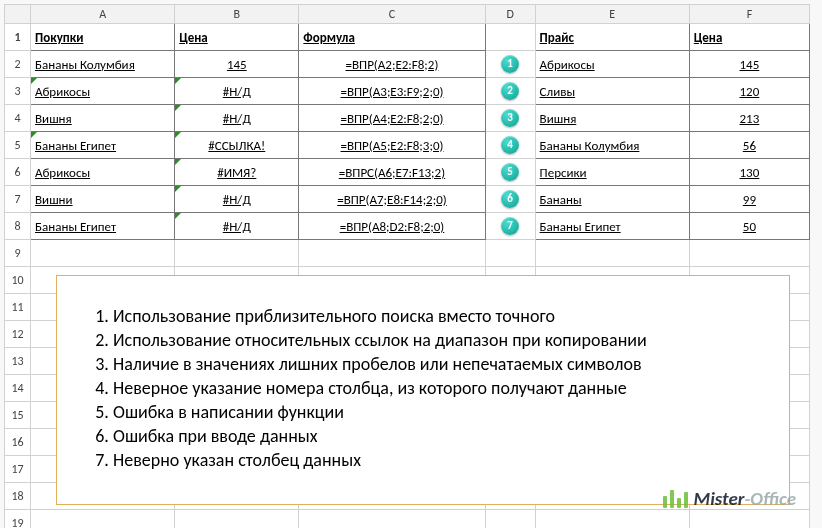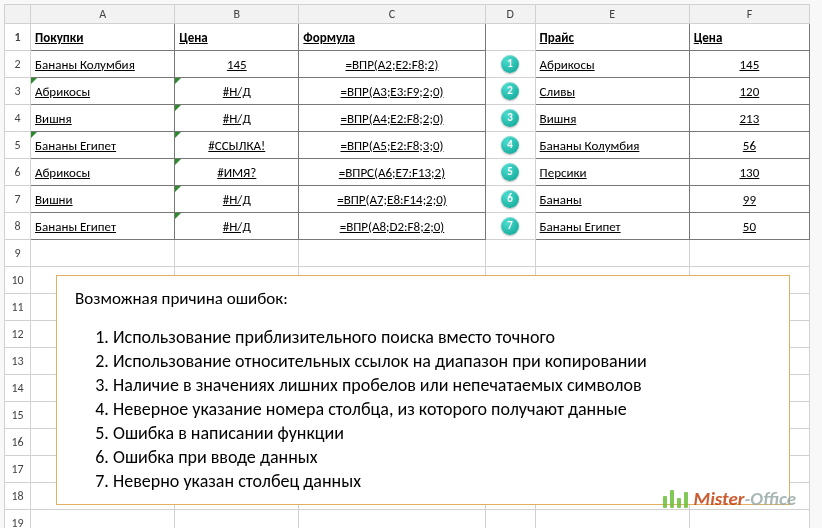--- a/index.html
+++ b/index.html
@@ -111,21 +111,21 @@
   .bars span:nth-child(1){height:12px}
   .bars span:nth-child(2){height:18px}
   .bars span:nth-child(3){height:10px}
   .bars span:nth-child(4){height:16px}
   .logo-txt {
     font-size: 19px;
     font-weight: 600;
     font-style: italic;
     color: #9aa;
   }
-  .logo-txt b { color: #c2410c; }
+  .logo-txt b { color: #0f172a; }
 </style>
 </head>
 <body>
 
 <table class="sheet">
   <tbody>
       <tr>
     <th class="corner"></th>
     <th class="colA">A</th>
     <th class="colB">B</th>
@@ -308,21 +308,20 @@
         <td></td>
         <td></td>
         <td></td>
         <td></td>
         <td></td>
       </tr>
     </tbody>
 </table>
 
 <div class="textbox">
-  <div class="title">Возможная причина ошибок:</div>
   <ol id="cause-list">
       <li>Использование приблизительного поиска вместо точного</li>
       <li>Использование относительных ссылок на диапазон при копировании</li>
       <li>Наличие в значениях лишних пробелов или непечатаемых символов</li>
       <li>Неверное указание номера столбца, из которого получают данные</li>
       <li>Ошибка в написании функции</li>
       <li>Ошибка при вводе данных</li>
       <li>Неверно указан столбец данных</li>
     </ol>
 </div>

